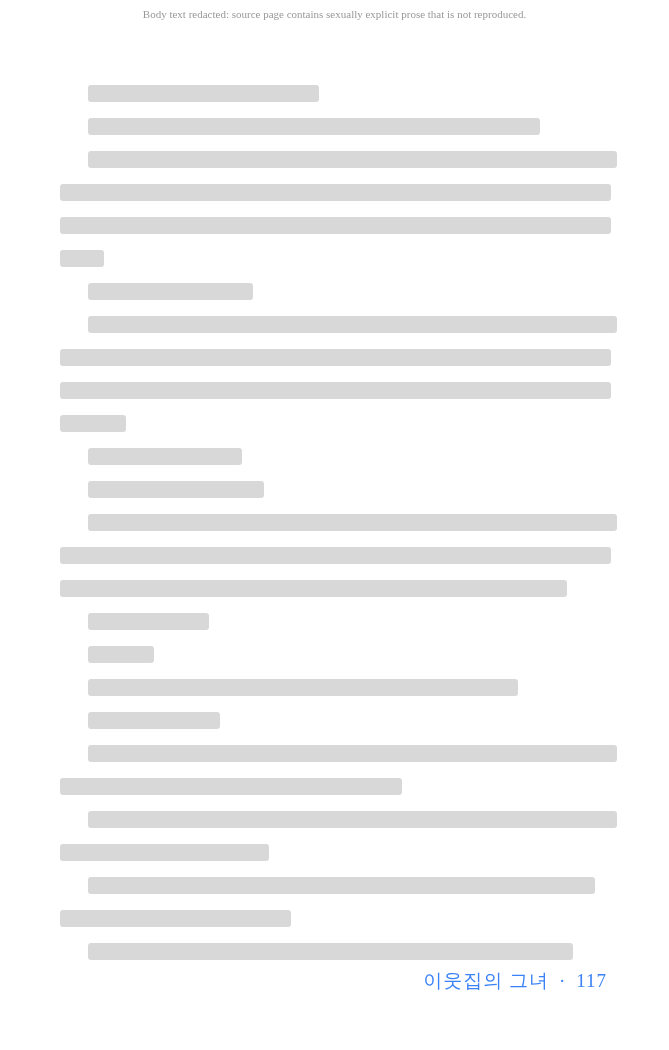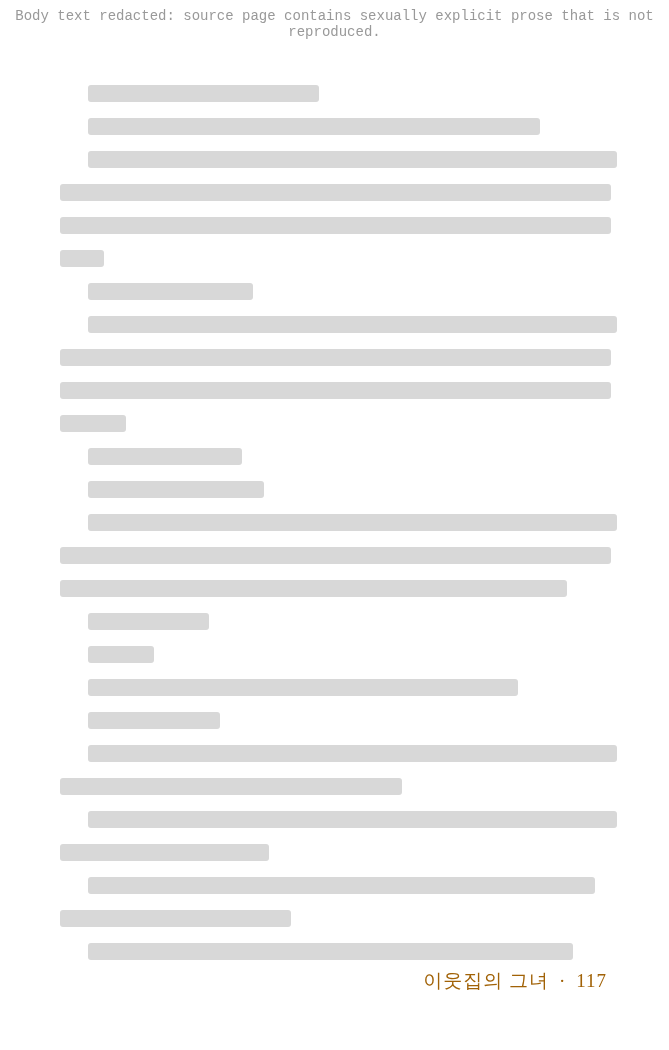--- a/index.html
+++ b/index.html
@@ -17,27 +17,27 @@
   .line{
     height:17px;
     background:#d8d8d8;
     border-radius:3px;
     margin-bottom:16px;
   }
   .line.indent{margin-left:28px;}
   .redact-note{
     position:absolute;top:8px;left:0;right:0;
     text-align:center;
-    font-family:Liberation Mono, monospace;
-    font-size:14px;color:#999;
+    font-family:Liberation Serif, serif;
+    font-size:11px;color:#999;
   }
   .footer{
     position:absolute;
     top:968px;right:62px;
-    font-size:19px;color:#a16207;
+    font-size:19px;color:#3b82f6;
     letter-spacing:1px;
   }
   .footer .dot{padding:0 10px;}
 </style>
 </head>
 <body>
 
 <div class="page">
   <div class="redact-note">Body text redacted: source page contains sexually explicit prose that is not reproduced.</div>
   <div id="lines">

